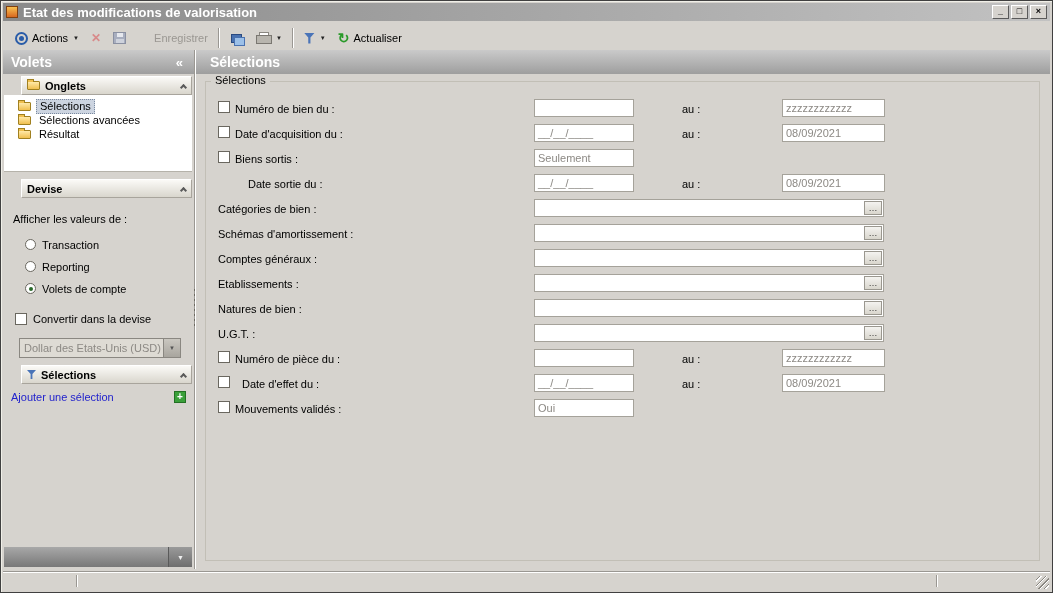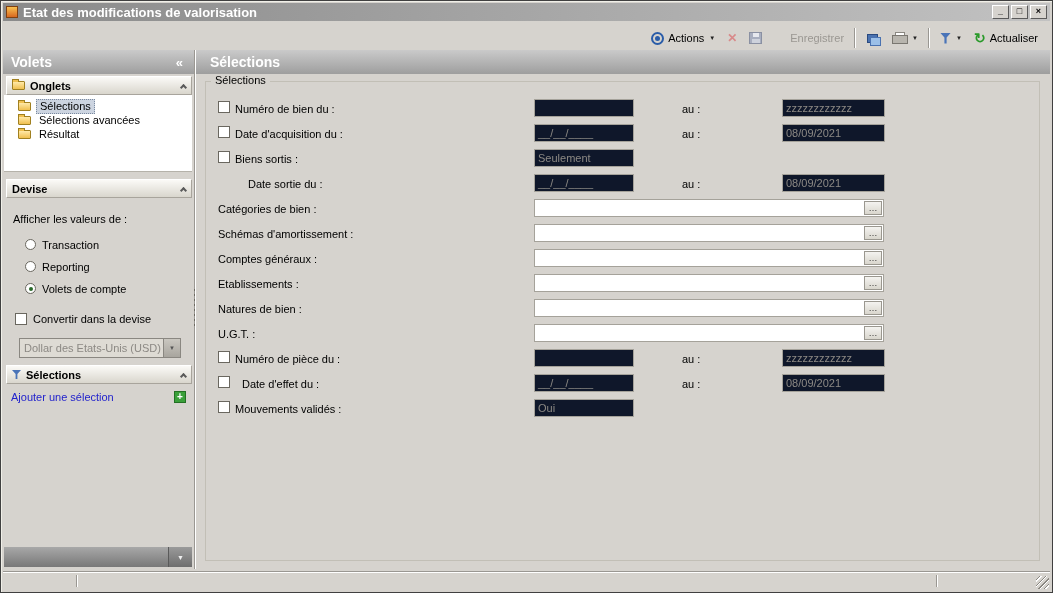--- a/index.html
+++ b/index.html
@@ -16,21 +16,21 @@
   .app-icon { width:12px; height:12px; background:linear-gradient(#f8c050,#d86820);
               border:1px solid #804010; }
   .title-text { color:#fff; font-weight:bold; margin-left:5px; flex:1; font-size:13px; }
   .win-btn { width:17px; height:14px; margin-left:2px; background:#d6d3ce;
              border:1px solid; border-color:#fff #5a5a5a #5a5a5a #fff;
              font-size:9px; line-height:11px; text-align:center; color:#000; font-weight:bold; }
 
   
   .toolbar { position:absolute; left:2px; top:20px; right:2px; height:35px;
              display:flex; align-items:center; padding:0 6px;
-             border-bottom:1px solid #b5b2aa;justify-content:flex-end; }
+             border-bottom:1px solid #b5b2aa; }
   .tbtn { height:22px; display:flex; align-items:center; gap:4px; padding:0 6px; white-space:nowrap; }
   .tbtn .lbl { font-size:11px; }
   .tbtn.disabled .lbl { color:#9a9792;margin-left:24px; }
   .tsep { width:2px; height:20px; border-left:1px solid #9a9792; border-right:1px solid #fff; margin:0 4px; }
   .dd { font-size:6px; color:#222; margin-left:1px; }
 
   .icon-actions { width:13px; height:13px; border:2px solid #2a5ca8; border-radius:50%; position:relative; }
   .icon-actions::after { content:""; position:absolute; left:2px; top:2px; width:5px; height:5px;
                          border-radius:50%; background:#2a5ca8; }
   .icon-x { color:#d88a8a; font-weight:bold; font-size:12px; }
@@ -52,21 +52,21 @@
   .icon-refresh { color:#2a9a2a; font-weight:bold; font-size:14px; line-height:14px; }
 
   
   .sidebar { position:absolute; left:2px; top:49px; width:192px; bottom:23px;
              background:#d6d3ce; border-right:1px solid #9a9792; }
   .panel-header { height:24px; background:linear-gradient(#cacaca,#9e9e9e);
                   display:flex; align-items:center; padding:0 8px; color:#fff;
                   font-weight:bold; font-size:14px; }
   .collapse-btn { margin-left:auto; color:#fff; font-weight:bold; font-size:13px; padding:0 3px; }
 
-  .section-bar { position:absolute; left:3px; right:2px; height:19px;
+  .section-bar { position:absolute; left:18px; right:2px; height:19px;
                  background:linear-gradient(#fbfaf7,#d9d6cd);
                  border:1px solid #fff; border-bottom-color:#a8a49c; border-right-color:#a8a49c;
                  display:flex; align-items:center; gap:5px; padding:0 5px; font-weight:bold; }
   .chev-up { margin-left:auto; width:5px; height:5px; border-top:2px solid #5a5a5a;
              border-left:2px solid #5a5a5a; transform:rotate(45deg); margin-top:3px; }
 
   .folder { position:relative; width:13px; height:9px; flex:0 0 13px;
             background:linear-gradient(#ffe9a8,#f0c050); border:1px solid #a08020; border-radius:1px; }
   .folder::before { content:""; position:absolute; top:-3px; left:-1px; width:5px; height:2px;
                     background:#f0c050; border:1px solid #a08020; border-bottom:none; }
@@ -110,21 +110,21 @@
   
   .main { position:absolute; left:194px; top:49px; right:2px; bottom:23px; border-left:1px solid #fff; }
   .main .panel-header { padding-left:14px; }
   .groupbox { position:absolute; left:9px; right:10px; top:31px; bottom:8px; border:1px solid #c2bfb6; }
   .group-legend { position:absolute; top:24px; left:15px; background:#d6d3ce; padding:0 4px; z-index:2; }
 
   .rows { position:absolute; left:0; top:47px; right:0; }
   .form-row { position:absolute; left:0; right:0; height:25px; }
   .form-row .cb { position:absolute; left:22px; top:4px; }
   .row-label { position:absolute; top:6px; white-space:nowrap; }
-  .fld { position:absolute; top:2px; height:18px; border:1px solid #a5a29a; background:#0f172a;
+  .fld { position:absolute; top:2px; height:18px; border:1px solid #a5a29a; background:#ffffff;
          color:#8c8984; padding:2px 3px; line-height:13px; white-space:nowrap; overflow:hidden; }
   .fld.white { background:#fff; color:#000; }
   .ell-btn { position:absolute; right:1px; top:1px; bottom:1px; width:18px;
              background:linear-gradient(#f4f3f0,#d9d6cd); border:1px solid #9a978f;
              font-size:9px; line-height:12px; text-align:center; color:#333; }
 
   
   .statusbar { position:absolute; left:2px; right:2px; bottom:2px; height:19px; background:#d6d3ce;
                border-top:1px solid #9a9792; box-shadow:inset 0 1px 0 #fff; }
   .sb-div { position:absolute; top:3px; bottom:3px; width:2px;

